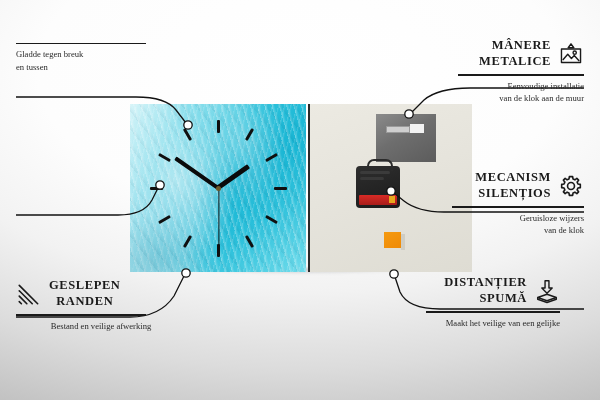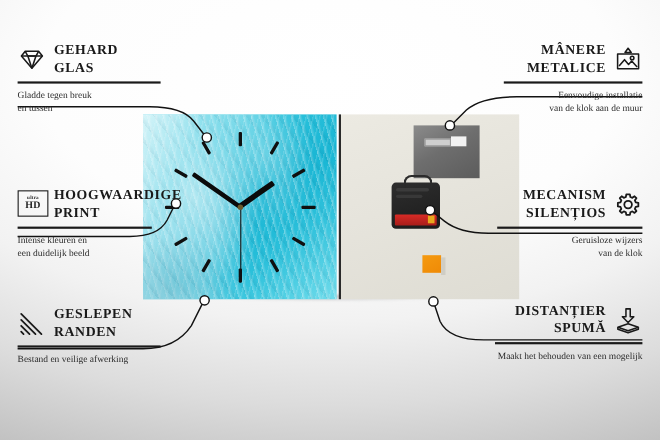--- a/index.html
+++ b/index.html
@@ -186,57 +186,28 @@
   <svg class="conn" style="left:0;top:0;width:600px;height:400px;">
     <path d="M584,212 L444,212 Q418,212 404,201 L394,193"></path>
     <circle cx="391" cy="191" r="4.2"></circle>
   </svg>
   <svg class="conn" style="left:0;top:0;width:600px;height:400px;">
     <path d="M584,309 L440,309 Q408,309 400,292 L395,277"></path>
     <circle cx="394" cy="274" r="4.2"></circle>
   </svg>
 
   <div class="callout left" style="left:16px;top:38px;width:150px;">
-    <div class="head">
-      <span class="ico">
-        <svg viewBox="0 0 24 24">
-            <g fill="none" stroke="currentColor" stroke-width="1.3" stroke-linejoin="round">
-          <path d="M3.2 9.2 L6.4 5.2 H17.6 L20.8 9.2 L12 19.4 Z"></path>
-          <path d="M3.2 9.2 H20.8"></path>
-              <path d="M6.4 5.2 L8.6 9.2 L12 19.4"></path>
-          <path d="M17.6 5.2 L15.4 9.2 L12 19.4"></path>
-              <path d="M8.6 9.2 H15.4"></path>
-        </g>
-          </svg>
-      </span>
-      <span class="ctitle"><span>GEHARD</span><br><span>GLAS</span></span>
-    </div>
     <div class="rule" style="margin-top:5px;width:130px;"></div>
     <div class="csub" style="margin-top:4px;">
       <span>Gladde tegen breuk</span><br><span>en tussen</span>
     </div>
   </div>
 
-  <div class="callout left" style="left:16px;top:170px;width:170px;">
-    <div class="head">
-      <span class="ico">
-        <span class="hdbox">
-          <span class="u">ultra</span>
-          <span class="h">HD</span>
-        </span>
-      </span>
-      <span class="ctitle"><span>HOOGWAARDIGE</span><br><span>PRINT</span></span>
-    </div>
-    <div class="rule" style="margin-top:5px;width:122px;"></div>
-    <div class="csub" style="margin-top:4px;">
-      <span>Intense kleuren en</span><br><span>een duidelijk beeld</span>
-    </div>
-  </div>
-
-  <div class="callout left" style="left:16px;top:278px;width:170px;">
+
+  <div class="callout left" style="left:16px;top:278px;width:170px;text-align:center;">
     <div class="head">
       <span class="ico">
         <svg viewBox="0 0 24 24">
             <g stroke="currentColor" stroke-width="1.5" stroke-linecap="round">
           <line x1="3" y1="4" x2="20" y2="21"></line>
               <line x1="3" y1="9" x2="15" y2="21"></line>
           <line x1="3" y1="14" x2="10" y2="21"></line>
               <line x1="3" y1="19" x2="5" y2="21"></line>
         </g>
           </svg>
@@ -280,32 +251,32 @@
         </g>
           </svg>
       </span>
     </div>
     <div class="rule" style="margin-top:5px;margin-left:24px;width:126px;"></div>
     <div class="csub" style="margin-top:4px;">
       <span>Eenvoudige installatie</span><br><span>van de klok aan de muur</span>
     </div>
   </div>
 
-  <div class="callout right" style="left:430px;top:275px;width:154px;">
+  <div class="callout right" style="left:406px;top:275px;width:154px;">
     <div class="head">
       <span class="ctitle" style="flex:1;"><span>DISTANȚIER</span><br><span>SPUMĂ</span></span>
       <span class="ico">
         <svg viewBox="0 0 24 24">
             <g fill="none" stroke="currentColor" stroke-width="1.3" stroke-linejoin="round">
           <path d="M10.2 2.6 H13.8 V9.2 H16.8 L12 14.0 L7.2 9.2 H10.2 Z"></path>
           <path d="M12 15.0 L3.4 18.0 L12 21.0 L20.6 18.0 Z"></path>
           <path d="M3.4 18.0 V19.6 L12 22.6 L20.6 19.6 V18.0"></path>
         </g>
           </svg>
       </span>
     </div>
     <div class="rule" style="margin-top:5px;margin-left:20px;width:134px;"></div>
     <div class="csub" style="margin-top:4px;margin-left:-38px;">
-      <span>Maakt het behouden van een mogelijk</span><br>
+      <span>Maakt het veilige van een gelijke</span><br>
     </div>
   </div>
 
 </div>
 
 </body></html>

